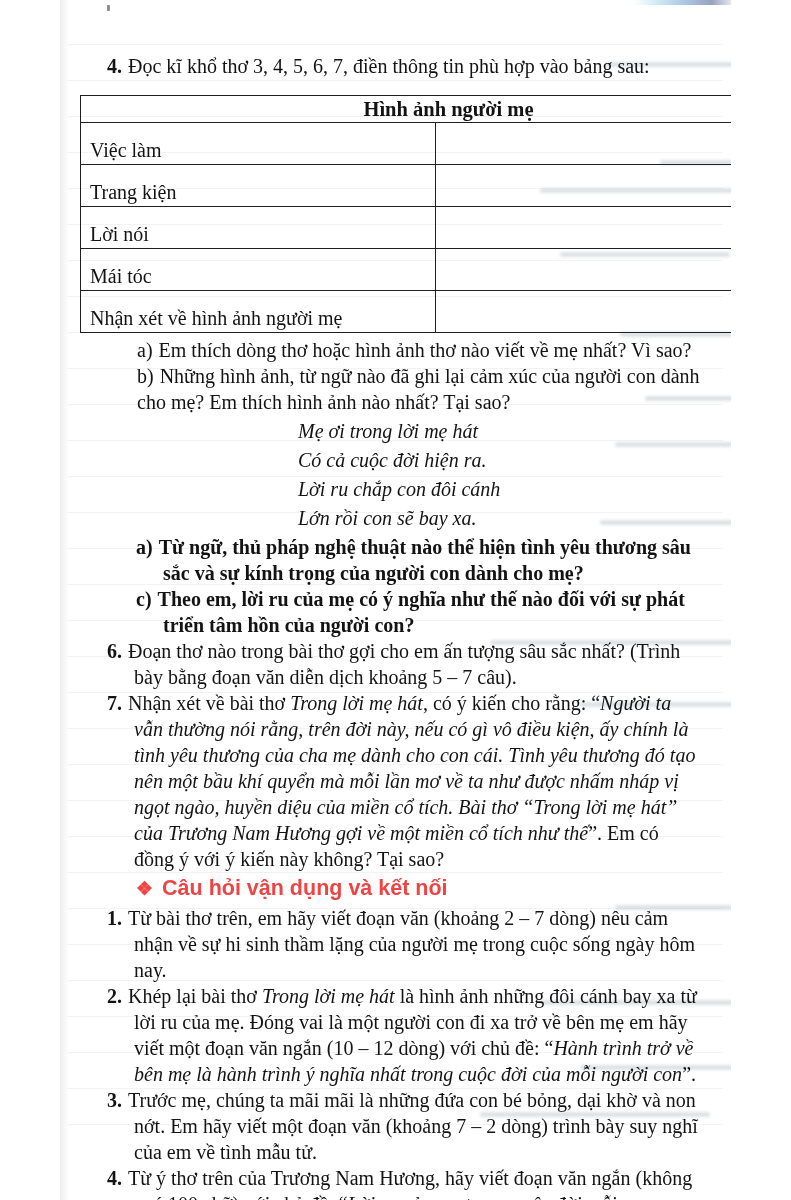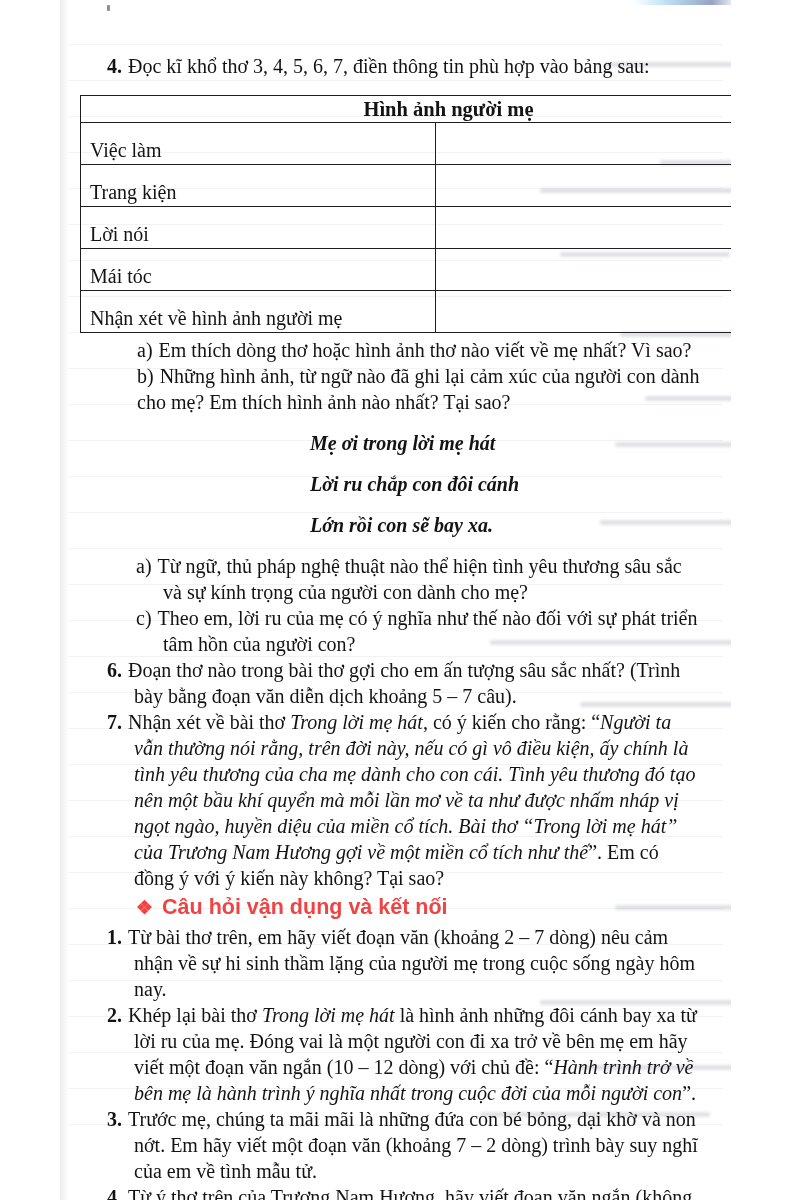--- a/index.html
+++ b/index.html
@@ -33,41 +33,41 @@
   }
   .speck { position:absolute; left:47px; top:5px; width:3px; height:6px;
     background:#454545; opacity:0.6; border-radius:1px; z-index:3; }
 
   
   .content { position:absolute; inset:0; padding:53px 28px 0 22px;
     box-sizing:border-box; z-index:2; }
   p { margin:0; }
   .item  { padding-left:52px; text-indent:-27px; }
   .sub   { padding-left:55px; }
-  .sub-hang { padding-left:81px; text-indent:-27px; }
+  .sub-hang { padding-left:81px; text-indent:-27px;font-weight:bold; }
   .num { font-weight:bold; margin-right:6px; }
   .mk  { margin-right:6px; }
   .it  { font-style:italic; }
 
   table.info {
     border-collapse:collapse; width:737px; margin:16px 0 4px -2px;
     background:transparent;
   }
   table.info th, table.info td { border:1.6px solid #1f1f1f; }
   table.info th {
     height:26px; font-size:20.5px; font-weight:bold; text-align:center; padding:0;
   }
   table.info td.label {
     width:48.3%; height:29px; padding:12px 2px 0 9px; font-size:20px;
     vertical-align:middle;
   }
   table.info td.blank { width:51.7%; }
 
   .poem { margin:0 0 0 213px; font-style:italic; }
-  .poem div { margin:15px;font-weight:bold; }
+  .poem div { margin:3px; }
 
   .section-head {
     margin:3px 0 3px 0; padding-left:54px;
     font-family:"Liberation Sans", sans-serif;
     font-weight:bold; font-size:21.5px; line-height:27px; color:#ef4444;
   }
   .section-head .diamond { margin-right:9px; font-size:19px; }
 
   .page-number {
     position:absolute; left:731px; top:1118px; z-index:2;
@@ -129,20 +129,21 @@
       </tr>
     </tbody>
       </table>
 
     <p class="sub"><span class="mk">a)</span><span>Em thích dòng thơ hoặc hình ảnh thơ nào viết về mẹ nhất? Vì sao?</span></p>
     <p class="sub"><span class="mk">b)</span><span>Những hình ảnh, từ ngữ nào đã ghi lại cảm xúc của người con dành cho mẹ? Em thích hình ảnh nào nhất? Tại sao?</span></p>
 
 
     <div class="poem">
       <div>Mẹ ơi trong lời mẹ hát</div>
+      <div>Có cả cuộc đời hiện ra.</div>
       <div>Lời ru chắp con đôi cánh</div>
       <div>Lớn rồi con sẽ bay xa.</div>
     </div>
 
     <p class="sub-hang"><span class="mk">a)</span><span>Từ ngữ, thủ pháp nghệ thuật nào thể hiện tình yêu thương sâu sắc và sự kính trọng của người con dành cho mẹ?</span></p>
     <p class="sub-hang"><span class="mk">c)</span><span>Theo em, lời ru của mẹ có ý nghĩa như thế nào đối với sự phát triển tâm hồn của người con?</span></p>
 
     <p class="item"><span class="num">6.</span><span>Đoạn thơ nào trong bài thơ gợi cho em ấn tượng sâu sắc nhất? (Trình bày bằng đoạn văn diễn dịch khoảng 5 – 7 câu).</span></p>
 
     <p class="item"><span class="num">7.</span><span><span>Nhận xét về bài thơ </span><span class="it">Trong lời mẹ hát</span><span>, có ý kiến cho rằng: “</span><span class="it">Người ta vẫn thường nói rằng, trên đời này, nếu có gì vô điều kiện, ấy chính là tình yêu thương của cha mẹ dành cho con cái. Tình yêu thương đó tạo nên một bầu khí quyển mà mỗi lần mơ về ta như được nhấm nháp vị ngọt ngào, huyền diệu của miền cổ tích. Bài thơ “Trong lời mẹ hát” của Trương Nam Hương gợi về một miền cổ tích như thế</span><span>”. Em có đồng ý với ý kiến này không? Tại sao?</span></span></p>

